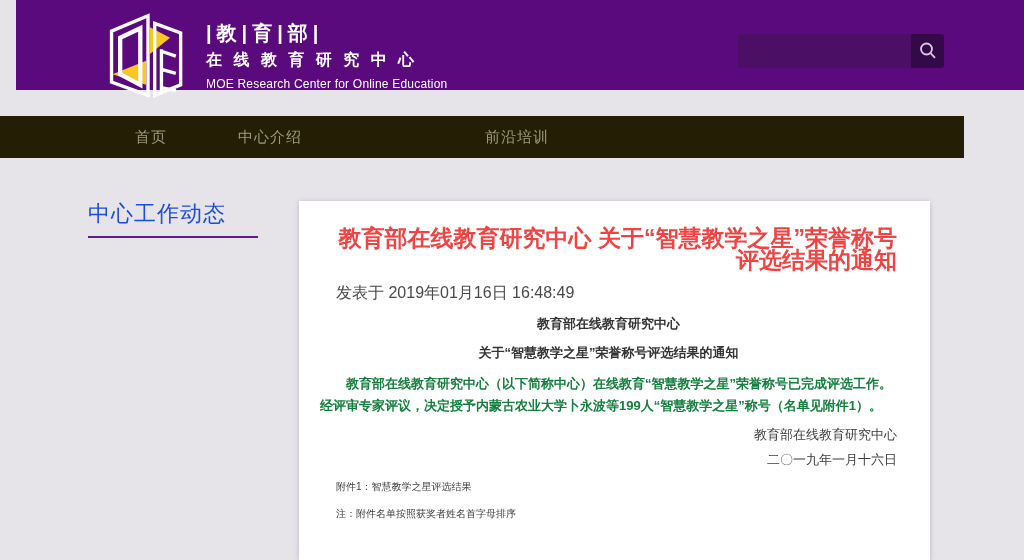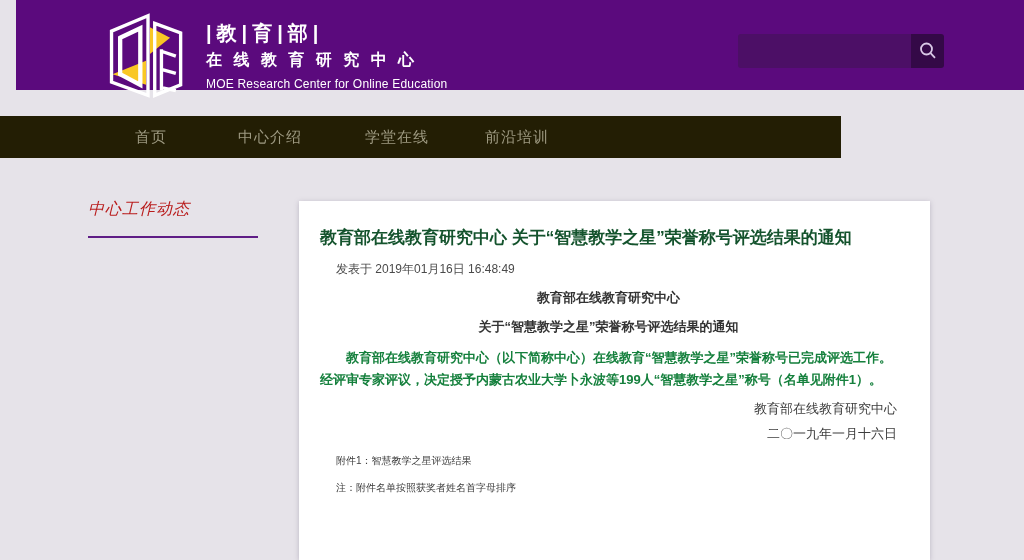--- a/index.html
+++ b/index.html
@@ -15,32 +15,32 @@
   .logo-line2 { font-size:16px; font-weight:bold; letter-spacing:3.5px; line-height:28px; }
   .logo-line3 { font-size:12px; font-weight:normal; letter-spacing:0.2px; line-height:20px; }
 
   .search-box { position:absolute; left:722px; top:34px; width:206px; height:34px; display:flex; }
   .search-input { width:173px; height:34px; background:#4c0f66; border:none; outline:none;
                   border-radius:3px 0 0 3px; color:#efe6f5; padding:0 10px; font-size:14px; }
   .search-btn { width:33px; height:34px; background:#340947; border:none; border-radius:0 3px 3px 0;
                 display:flex; align-items:center; justify-content:center; cursor:pointer; }
 
   
-  .main-nav { position:absolute; left:0; top:116px; width:841px; height:42px; background:#231e04; }
+  .main-nav { position:absolute; left:0; top:116px; width:964px; height:42px; background:#231e04; }
   .main-nav a { position:absolute; top:0; line-height:42px; color:#9e9a82; text-decoration:none; font-size:15px; letter-spacing:1px; }
   .nav-0 { left:135px; } .nav-1 { left:238px; } .nav-2 { left:365px; } .nav-3 { left:485px; }
 
   
-  .sidebar-heading { position:absolute; left:88px; top:199px; font-size:16px; color:#b91c1c; letter-spacing:1px;font-style:italic; }
+  .sidebar-heading { position:absolute; left:88px; top:199px; font-size:22px; color:#1d4ed8; letter-spacing:1px; }
   .sidebar-underline { position:absolute; left:88px; top:236px; width:170px; height:2px; background:#5f1d86; }
 
   .article-panel { position:absolute; left:299px; top:201px; width:631px; height:359px; background:#ffffff;
                    box-shadow:0 1px 5px rgba(110,100,125,0.35); padding:26px 33px 0 21px; }
-  .article-title { font-size:17px; font-weight:bold; color:#14532d; line-height:22px; }
-  .article-date { margin:12px 0 0 16px; font-size:12px; color:#4a4a4a; }
+  .article-title { font-size:23px; font-weight:bold; color:#ef4444; line-height:22px;text-align:right; }
+  .article-date { margin:12px 0 0 16px; font-size:16px; color:#4a4a4a; }
   .center-line { text-align:center; font-size:13px; font-weight:bold; color:#333333; margin-top:11px; }
   .article-body { margin-top:11px; font-size:13px; color:#15803d; line-height:22px; text-indent:2em;font-weight:bold; }
   .sign-line { text-align:right; font-size:13px; color:#3d3d3d; margin-top:10px; line-height:15px; }
   .extra-line { margin:12px 0 0 16px; font-size:10px; color:#3d3d3d; line-height:15px; }
   .attachment-line { cursor:pointer; }
 </style>
 </head>
 <body>
 
 <div class="site-header">
@@ -70,21 +70,20 @@
         <circle cx="9.5" cy="9" r="5.5" fill="none" stroke="#d9c9e6" stroke-width="1.8"></circle>
         <line x1="13.6" y1="13.2" x2="18" y2="17.8" stroke="#d9c9e6" stroke-width="1.8"></line>
       </svg>
     </button>
   </div>
 </div>
 
 <div class="main-nav">
   <a href="#" class="nav-0">首页</a>
   <a href="#" class="nav-1">中心介绍</a>
-  <a href="#" class="nav-2">学堂在线</a>
   <a href="#" class="nav-3">前沿培训</a>
 </div>
 
 <div class="sidebar-heading">中心工作动态</div>
 <div class="sidebar-underline"></div>
 
 <div class="article-panel">
   <div class="article-title">教育部在线教育研究中心 关于“智慧教学之星”荣誉称号评选结果的通知</div>
   <div class="article-date">发表于 2019年01月16日 16:48:49</div>
   <div class="center-line">教育部在线教育研究中心</div>

